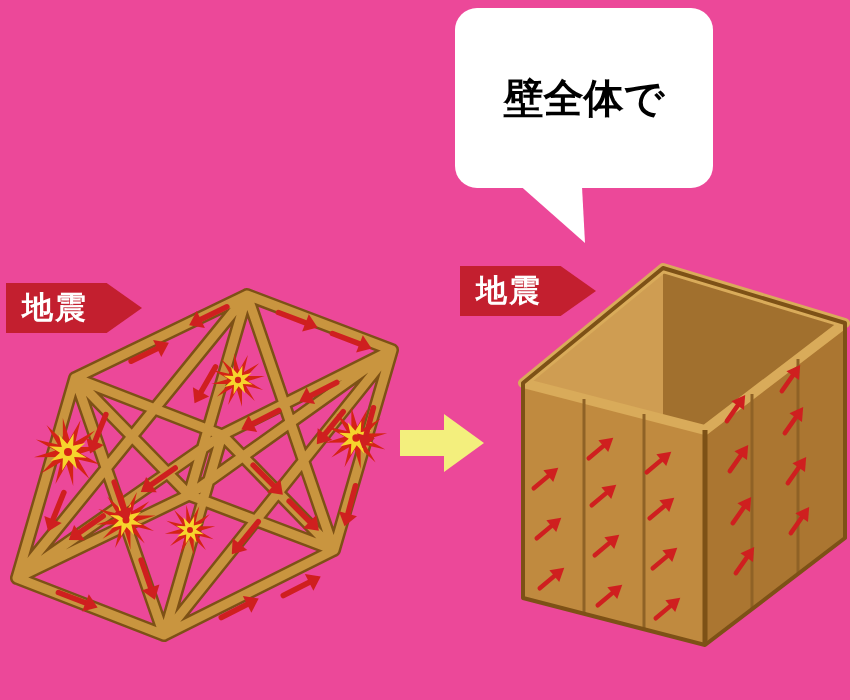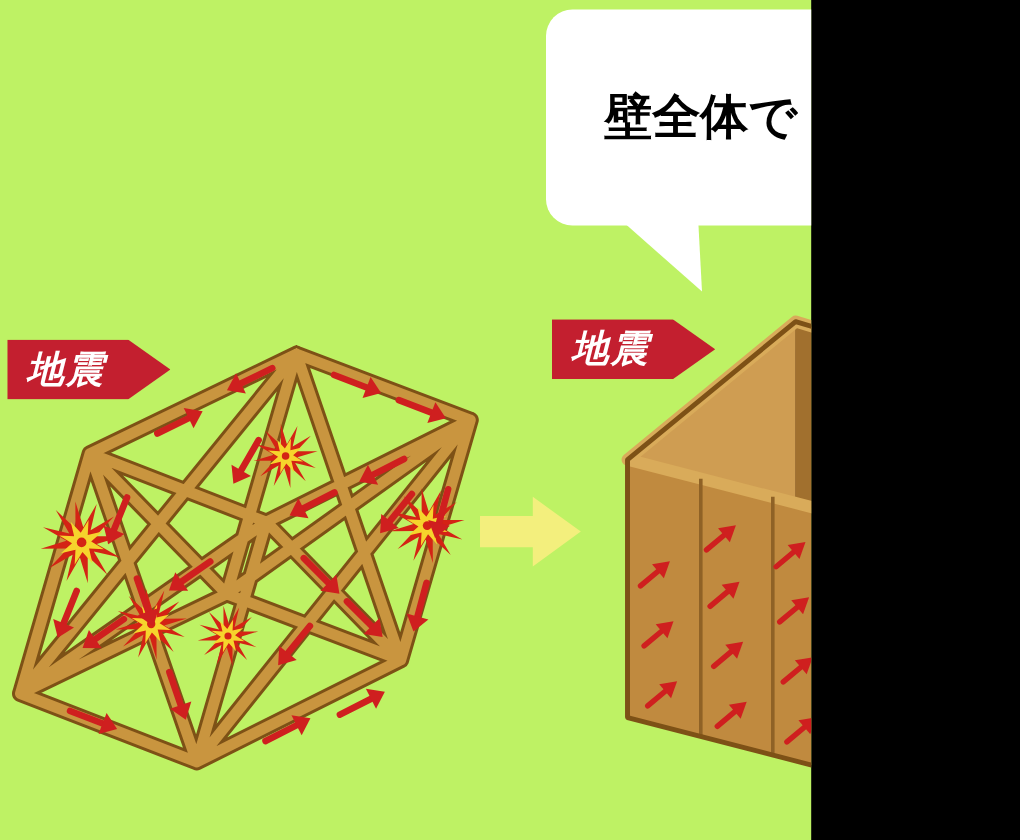--- a/index.html
+++ b/index.html
@@ -1,33 +1,32 @@
 <!DOCTYPE html>
 <html><head>
 <meta charset="utf-8">
 <style>
   html,body{margin:0;padding:0;background:#000;}
   #stage{
-    position:relative;width:676px;height:700px;background:#bef264;
+    position:relative;width:850px;height:700px;background:#ec4899;
     overflow:hidden;font-family:"Liberation Sans",sans-serif;
   }
   #scene{position:absolute;left:0;top:0;}
   .bubble{
     position:absolute;left:455px;top:8px;width:258px;height:180px;
     background:#ffffff;border-radius:22px;
     display:flex;flex-direction:column;justify-content:center;align-items:center;
     text-align:center;color:#000;font-weight:800;font-size:40px;line-height:1.32;
     z-index:3;
   }
   .badge{
     position:absolute;width:136px;height:50px;background:#c31f2f;color:#fff;
     font-size:31px;font-weight:800;display:flex;align-items:center;
     padding-left:16px;box-sizing:border-box;letter-spacing:2px;z-index:3;
     clip-path:polygon(0 0,74% 0,100% 50%,74% 100%,0 100%);
-    font-style:italic;
   }
   #badge-left{left:6px;top:283px;}
   #badge-right{left:460px;top:266px;}
 </style>
 </head>
 <body>
 
 <div id="stage">
 
   <svg id="scene" width="850" height="700" viewBox="0 0 850 700">

